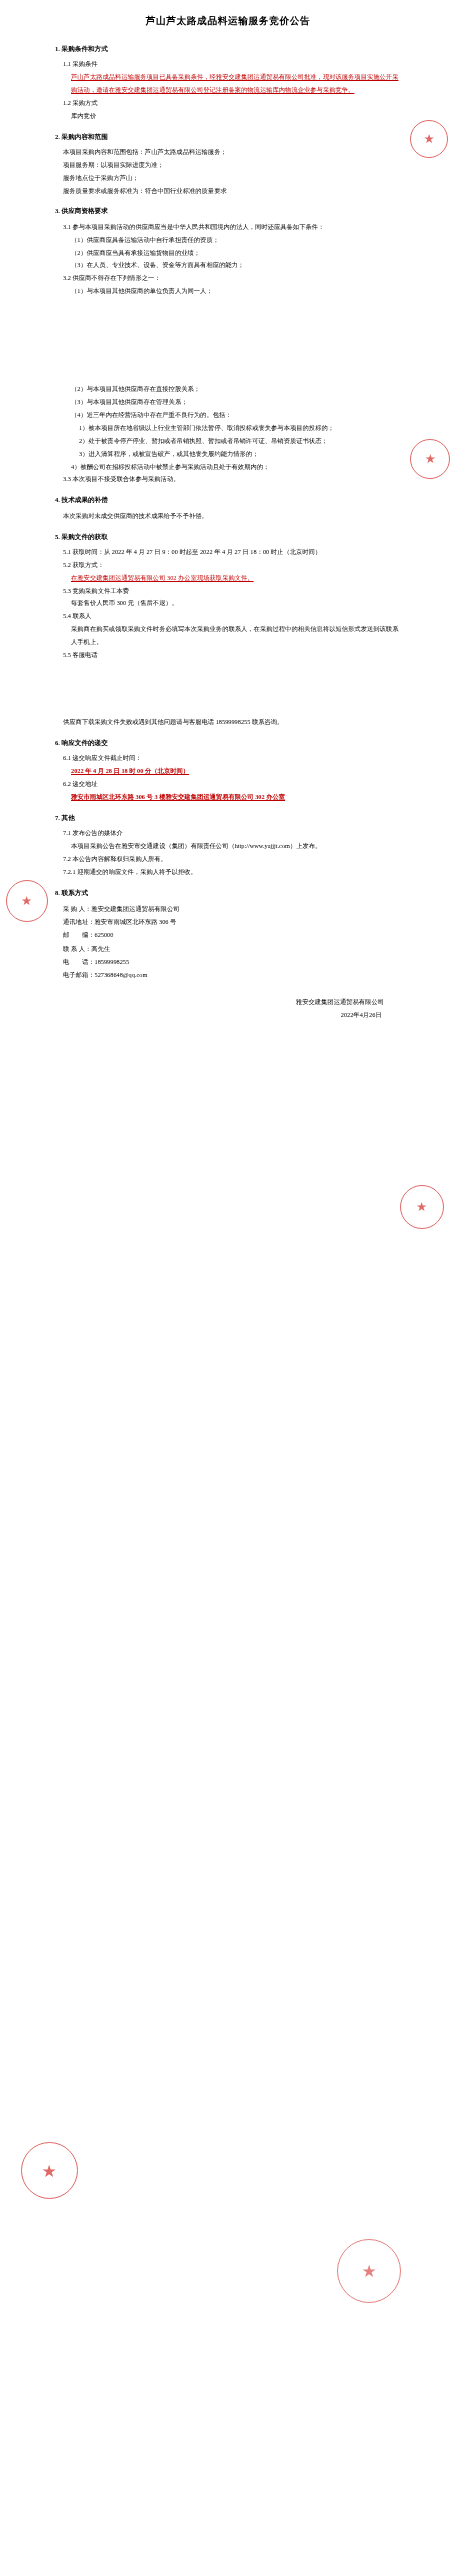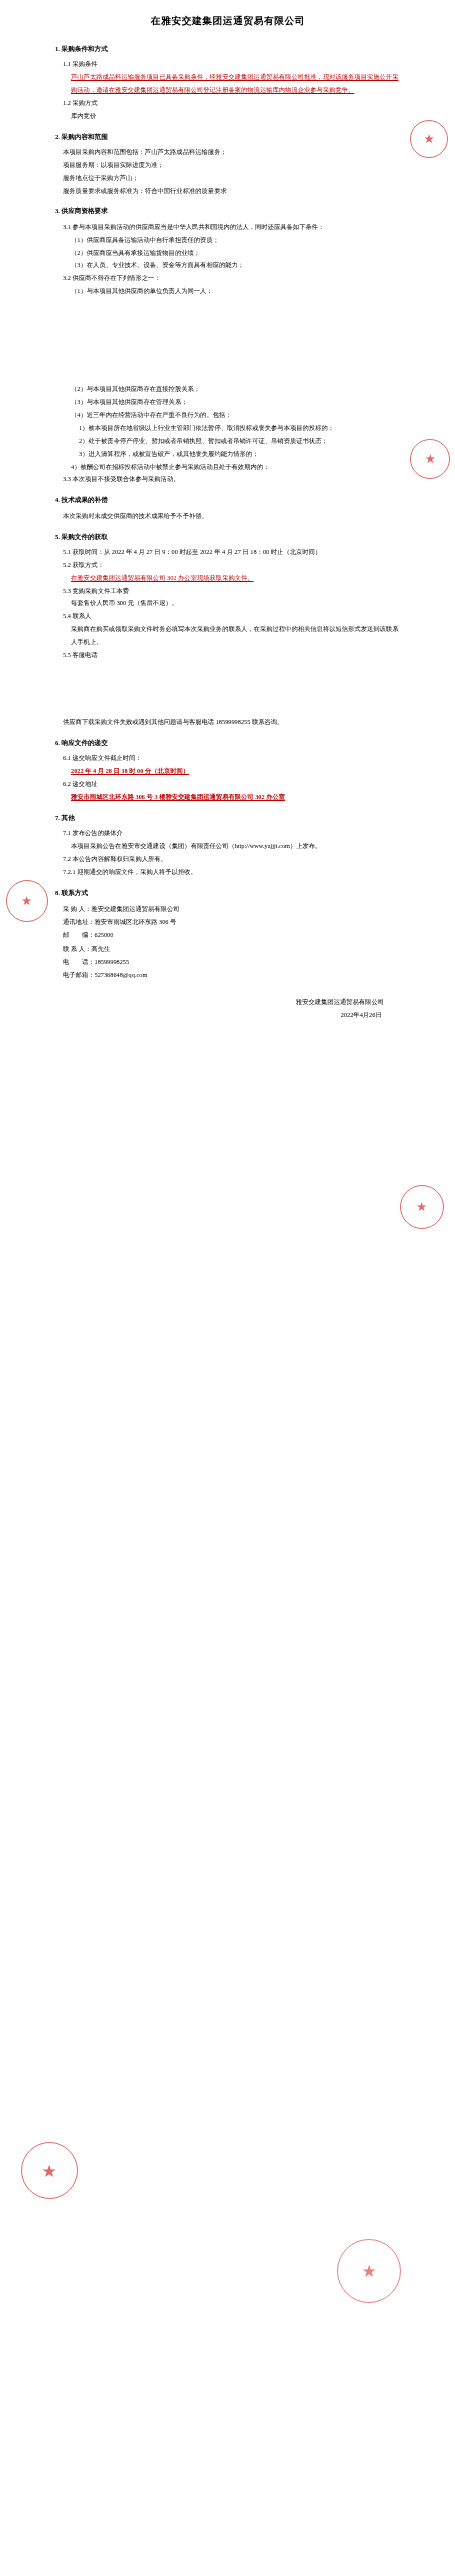--- a/index.html
+++ b/index.html
@@ -92,21 +92,21 @@
   .seal.s4 { width: 42px; height: 42px; right: 12.5px; top: 1185px; }
   .seal.s5 { width: 55px; height: 55px; left: 20.5px; top: 2142px; }
   .seal.s6 { width: 62px; height: 62px; right: 55px; top: 2239px; opacity: 0.6; }
   .seal.s5 .star, .seal.s6 .star { font-size: 17px; }
 </style>
 </head>
 <body>
 
 <div class="page">
 
-  <h1 class="doc-title">在雅安交建集团运通贸易有限公司</h1>
+  <h1 class="doc-title">芦山芦太路成品料运输服务竞价公告</h1>
 
   <div>
     <div class="sec-head">1. 采购条件和方式</div>
     <p class="line ind1">1.1 采购条件</p>
     <p class="line ind2 red u">芦山芦太路成品料运输服务项目已具备采购条件，经雅安交建集团运通贸易有限公司批准，现对该服务项目实施公开采购活动，邀请在雅安交建集团运通贸易有限公司登记注册备案的物流运输库内物流企业参与采购竞争。</p>
     <p class="line ind1">1.2 采购方式</p>
     <p class="line ind2">库内竞价</p>
   </div>
 
   <div>

